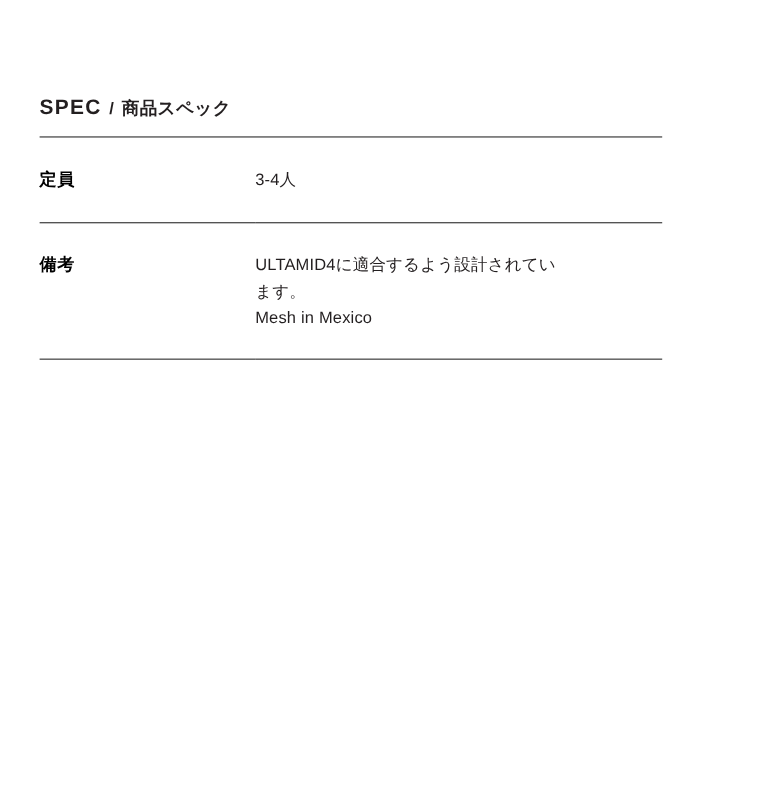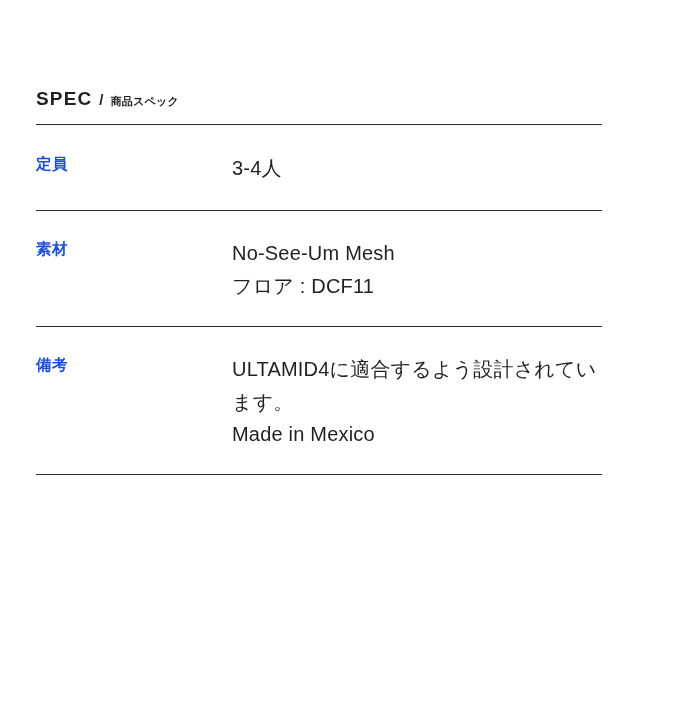--- a/index.html
+++ b/index.html
@@ -36,21 +36,21 @@
     letter-spacing: 0.06em;
     color: #231f20;
   }
   .spec-heading .title-sep {
     font-size: 15px;
     font-weight: bold;
     margin: 0 7px 0 7px;
     color: #231f20;
   }
   .spec-heading .title-ja {
-    font-size: 11px;
+    font-size: 16px;
     font-weight: bold;
     letter-spacing: 0.02em;
     color: #231f20;
   }
 
   .rule {
     height: 1px;
     background: #2b2b2b;
     width: 100%;
   }
@@ -63,27 +63,27 @@
   table.spec-table tr {
     border-bottom: 1px solid #2b2b2b;
   }
   table.spec-table th {
     width: 196px;
     text-align: left;
     vertical-align: top;
     font-size: 15.5px;
     font-weight: bold;
     letter-spacing: 0.04em;
-    color: #1d4ed8;
+    color: #000000;
     padding: 27px 0 26px 0;
     line-height: 1.55;
   }
   table.spec-table td {
     vertical-align: top;
-    font-size: 20px;
+    font-size: 15px;
     font-weight: normal;
     color: #231f20;
     padding: 27px 0 26px 0;
     line-height: 1.62;
     letter-spacing: 0.01em;
   }
   table.spec-table td .line {
     display: block;
   }
   table.spec-table tr.tall th,
@@ -110,33 +110,26 @@
 
       <tr>
         <th>定員</th>
         <td>
           <span class="line">3-4人</span>
         </td>
       </tr>
 
 
 
-      <tr class="tall">
-        <th>素材</th>
-        <td>
-          <span class="line">No-See-Um Mesh</span>
-          <span class="line">フロア : DCF11</span>
-        </td>
-      </tr>
 
       <tr class="tall">
         <th>備考</th>
         <td>
           <span class="line">ULTAMID4に適合するよう設計されてい</span>
           <span class="line">ます。</span>
-          <span class="line">Made in Mexico</span>
+          <span class="line">Mesh in Mexico</span>
         </td>
       </tr>
 
     </tbody>
   </table>
 
 </div>
 
 </body></html>

